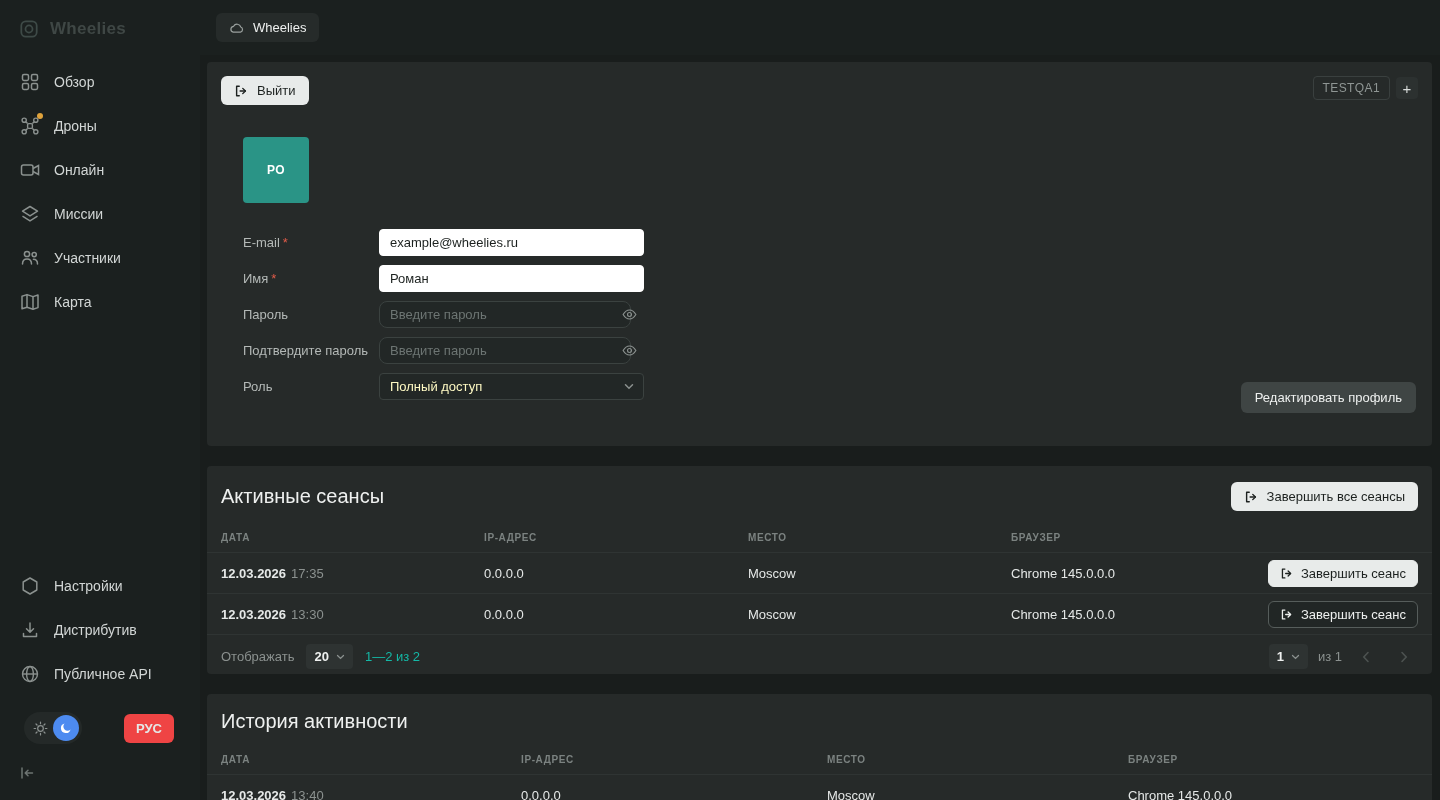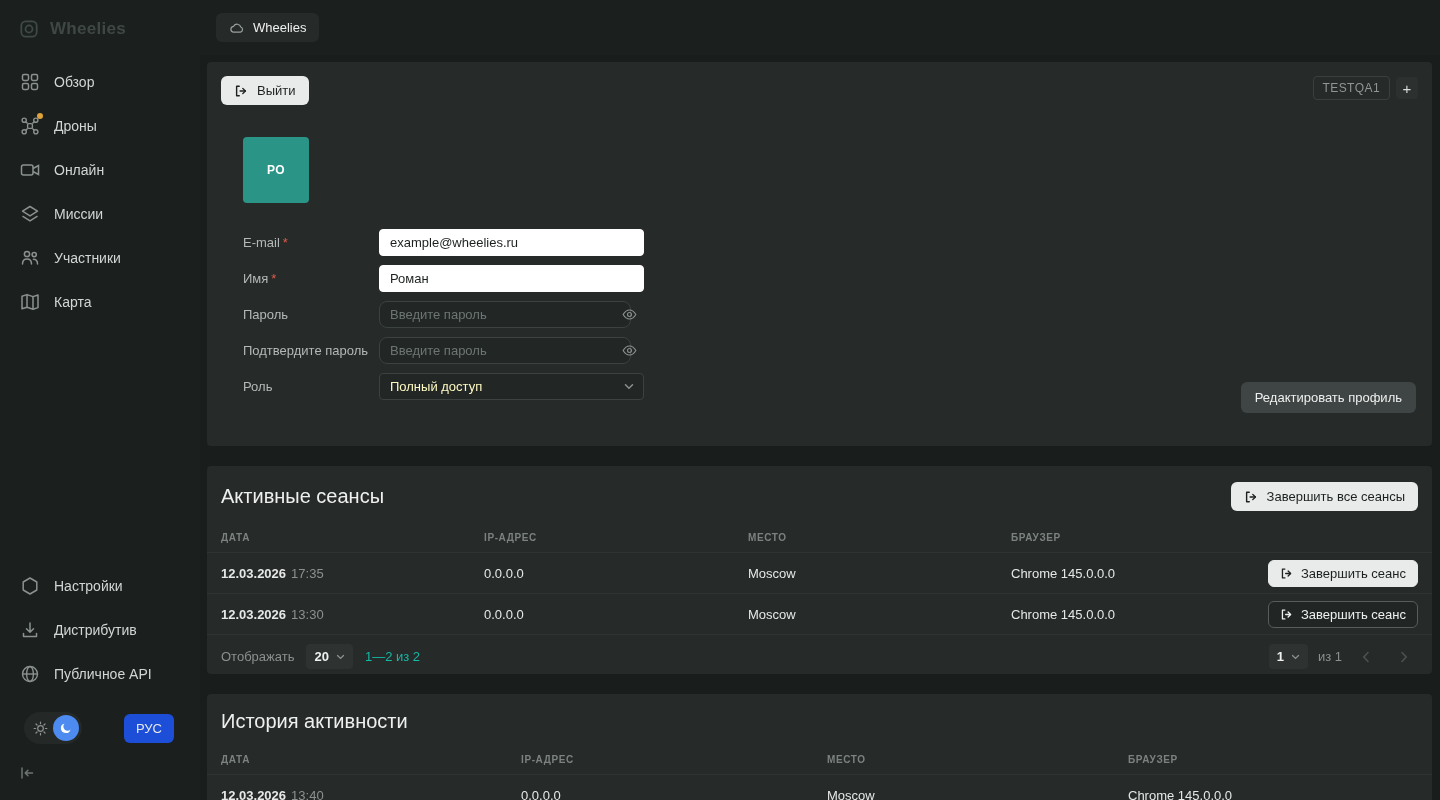--- a/index.html
+++ b/index.html
@@ -36,22 +36,22 @@
   .theme-pill {
     display:flex; align-items:center; background:#242928; border-radius:18px; padding:3px;
   }
   .theme-btn {
     width:26px; height:26px; border-radius:50%;
     display:flex; align-items:center; justify-content:center;
     color:#8b918f; cursor:pointer; border:none; background:transparent;
   }
   .theme-btn.active { background:#4d8bf0; color:#ffffff; }
   .lang-btn {
-    margin-left:auto; background:#1d4ed8; color:#e5e8e7; border:none; border-radius:6px;
-    font-size:13px; font-weight:normal; padding:7px 12px; cursor:pointer;
+    margin-left:auto; background:#ef4444; color:#e5e8e7; border:none; border-radius:6px;
+    font-size:13px; font-weight:bold; padding:7px 12px; cursor:pointer;
     font-family:"Liberation Sans", sans-serif;
   }
   .collapse-row { padding:20px 0 0 18px; }
   .collapse-btn { color:#6d7472; background:none; border:none; cursor:pointer; }
 
   
   .main { flex:1; display:flex; flex-direction:column; height:800px; }
   .topbar { height:55px; display:flex; align-items:center; padding-left:16px; background:#1b201f; flex-shrink:0; }
   .crumb {
     display:flex; align-items:center; gap:9px; background:#262b2a;

